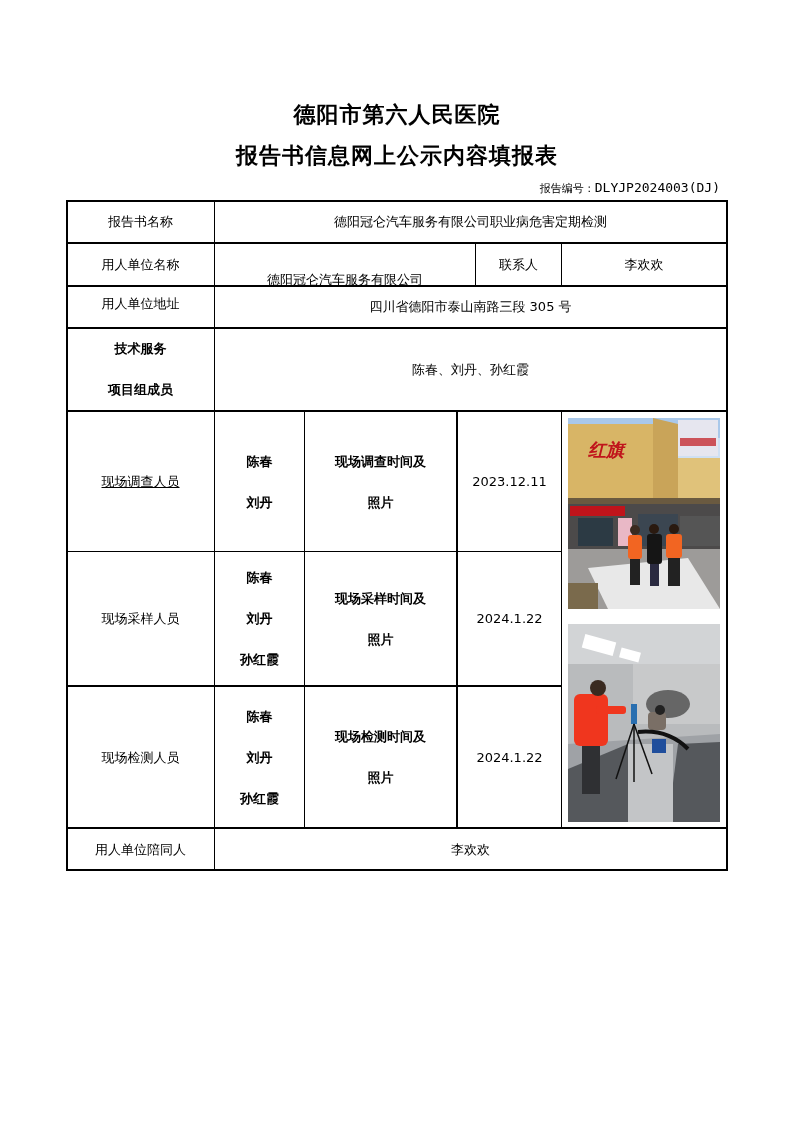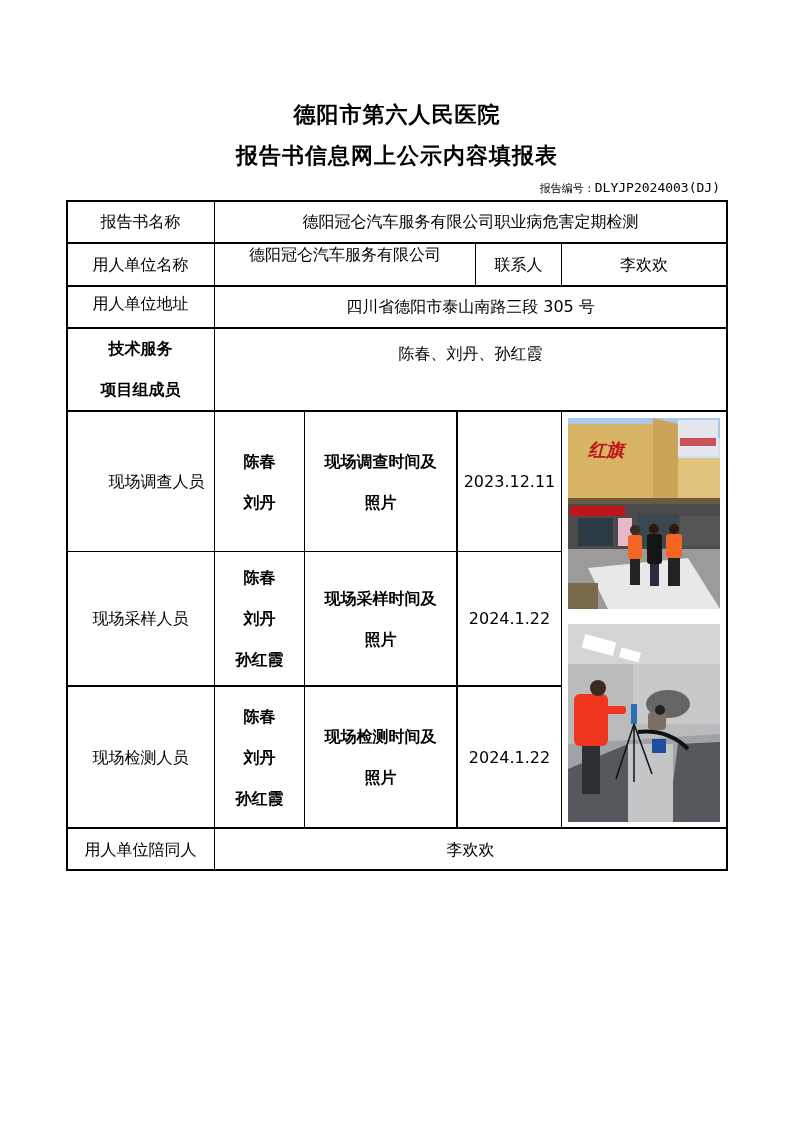--- a/index.html
+++ b/index.html
@@ -7,21 +7,21 @@
          font-family: "DejaVu Sans", "Liberation Sans", sans-serif; color: #000; }
   .title { position: absolute; left: 0; width: 794px; text-align: center;
            font-family: "DejaVu Serif", "Liberation Serif", serif; font-weight: bold;
            font-size: 22px; letter-spacing: 1px; }
   .title1 { top: 100px; }
   .title2 { top: 141px; }
   .report-no { position: absolute; right: 74px; top: 180px; font-size: 13px;
                font-family: "DejaVu Sans Mono", "Liberation Mono", monospace; }
   .report-no .lbl { font-family: "DejaVu Sans", sans-serif; font-size: 11px; }
   .cell { position: absolute; box-sizing: border-box; display: flex; align-items: center;
-          justify-content: center; text-align: center; font-size: 16px; line-height: 41px; }
+          justify-content: center; text-align: center; font-size: 13px; line-height: 41px; }
   .multi { flex-direction: column; font-weight: bold; }
   .hline { position: absolute; background: #000; height: 2px; }
   .vline { position: absolute; background: #000; width: 2px; }
   .photo { position: absolute; overflow: hidden; }
   .photo svg { display: block; }
 </style>
 </head>
 <body>
 
 <div class="title title1">德阳市第六人民医院</div>
@@ -47,34 +47,34 @@
   <div class="vline" style="left:561px;top:242px;height:44px;width:1px;"></div>
   <div class="vline" style="left:304px;top:410px;height:418px;width:1px;"></div>
   <div class="vline" style="left:456px;top:410px;height:418px;"></div>
   <div class="vline" style="left:561px;top:410px;height:418px;width:1px;"></div>
 </div>
 
 <div class="cell" style="left:67px;top:201px;width:147px;height:41px;">报告书名称</div>
 <div class="cell" style="left:215px;top:201px;width:511px;height:41px;">德阳冠仑汽车服务有限公司职业病危害定期检测</div>
 
 <div class="cell" style="left:67px;top:243px;width:147px;height:42px;">用人单位名称</div>
-<div class="cell" style="left:215px;top:233px;width:260px;height:42px;">德阳冠仑汽车服务有限公司</div>
+<div class="cell" style="left:215px;top:258px;width:260px;height:42px;">德阳冠仑汽车服务有限公司</div>
 <div class="cell" style="left:476px;top:243px;width:85px;height:42px;">联系人</div>
 <div class="cell" style="left:562px;top:243px;width:164px;height:42px;">李欢欢</div>
 
 <div class="cell" style="left:67px;top:286px;width:147px;height:35px;">用人单位地址</div>
 <div class="cell" style="left:215px;top:286px;width:511px;height:41px;">四川省德阳市泰山南路三段 305 号</div>
 
 <div class="cell multi" style="left:67px;top:328px;width:147px;height:82px;">
   <span>技术服务</span>
   <span>项目组成员</span>
 </div>
-<div class="cell" style="left:215px;top:312px;width:511px;height:82px;text-align:right;">陈春、刘丹、孙红霞</div>
+<div class="cell" style="left:215px;top:328px;width:511px;height:82px;text-align:right;">陈春、刘丹、孙红霞</div>
 
-<div class="cell" style="left:83px;top:412px;width:147px;height:139px;">现场调查人员</div>
+<div class="cell" style="left:67px;top:412px;width:147px;height:139px;text-decoration:underline;">现场调查人员</div>
 <div class="cell multi" style="left:215px;top:412px;width:89px;height:139px;">
   <span>陈春</span>
   <span>刘丹</span>
 </div>
 <div class="cell multi" style="left:305px;top:412px;width:151px;height:139px;">
   <span>现场调查时间及</span>
   <span>照片</span>
 </div>
 <div class="cell" style="left:458px;top:412px;width:103px;height:139px;text-align:center;">2023.12.11</div>
 

